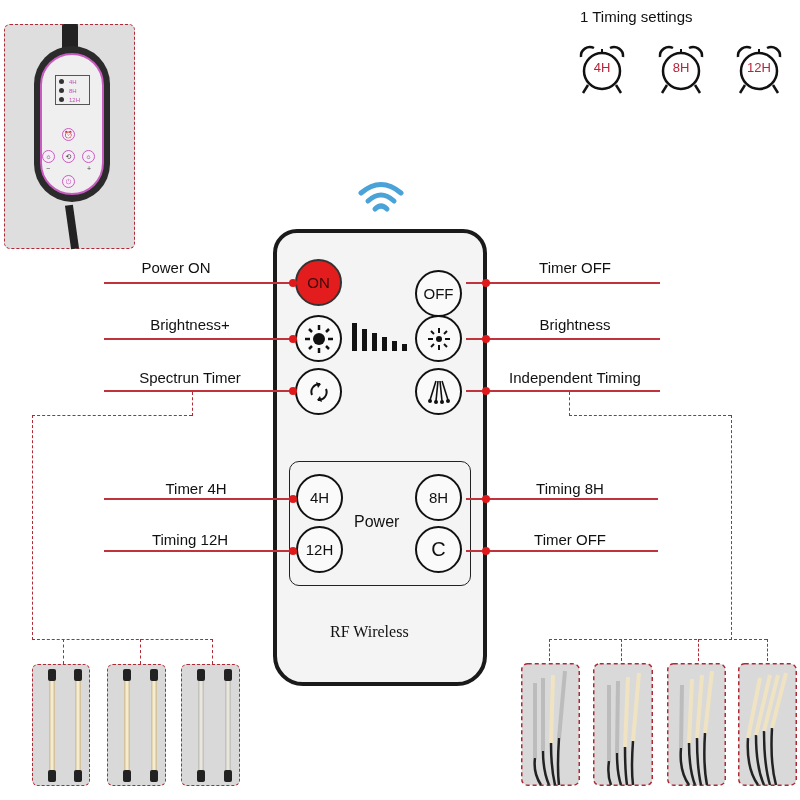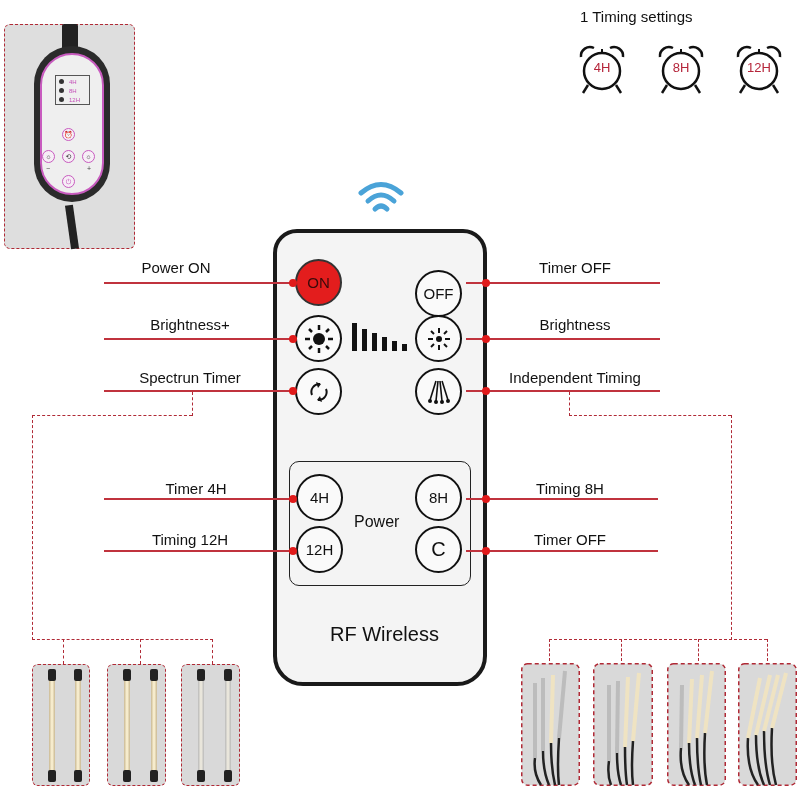--- a/index.html
+++ b/index.html
@@ -26,21 +26,21 @@
 
     
     .wifi { left:355px; top:180px; width:52px; height:40px; }
 
     
     .remote { left:273px; top:229px; width:214px; height:457px; background:#f4f4f4; border:4px solid #1a1a1a; border-radius:24px 24px 30px 30px; box-sizing:border-box; }
     .rbtn { width:47px; height:47px; border:2px solid #111; border-radius:50%; box-sizing:border-box; background:#fafafa; display:flex; align-items:center; justify-content:center; font-size:15px; }
     .rbtn.on { background:#e31d1d; color:#3a0a0a; border-color:#333; }
     .timer-frame { left:289px; top:461px; width:182px; height:125px; border:1.5px solid #222; border-radius:10px; box-sizing:border-box; }
     .timer-lbl { left:354px; top:513px; font-size:16px; }
-    .rf-lbl { left:330px; top:623px; font-size:20px; }
+    .rf-lbl { left:330px; top:623px; font-size:16px;font-family:Liberation Serif, serif; }
     .bars { left:352px; top:323px; width:58px; height:28px; }
     .bar { position:absolute; bottom:0; width:5px; background:#111; }
 
     
     .cl-line { height:1.5px; background:#c0333d; }
     .dot { width:8px; height:8px; background:#e01a1a; border-radius:50%; }
     .cl-text { font-size:15px; text-align:center; }
 
     
     .dh { border-top:1.5px dashed #b02a36; height:0; }

